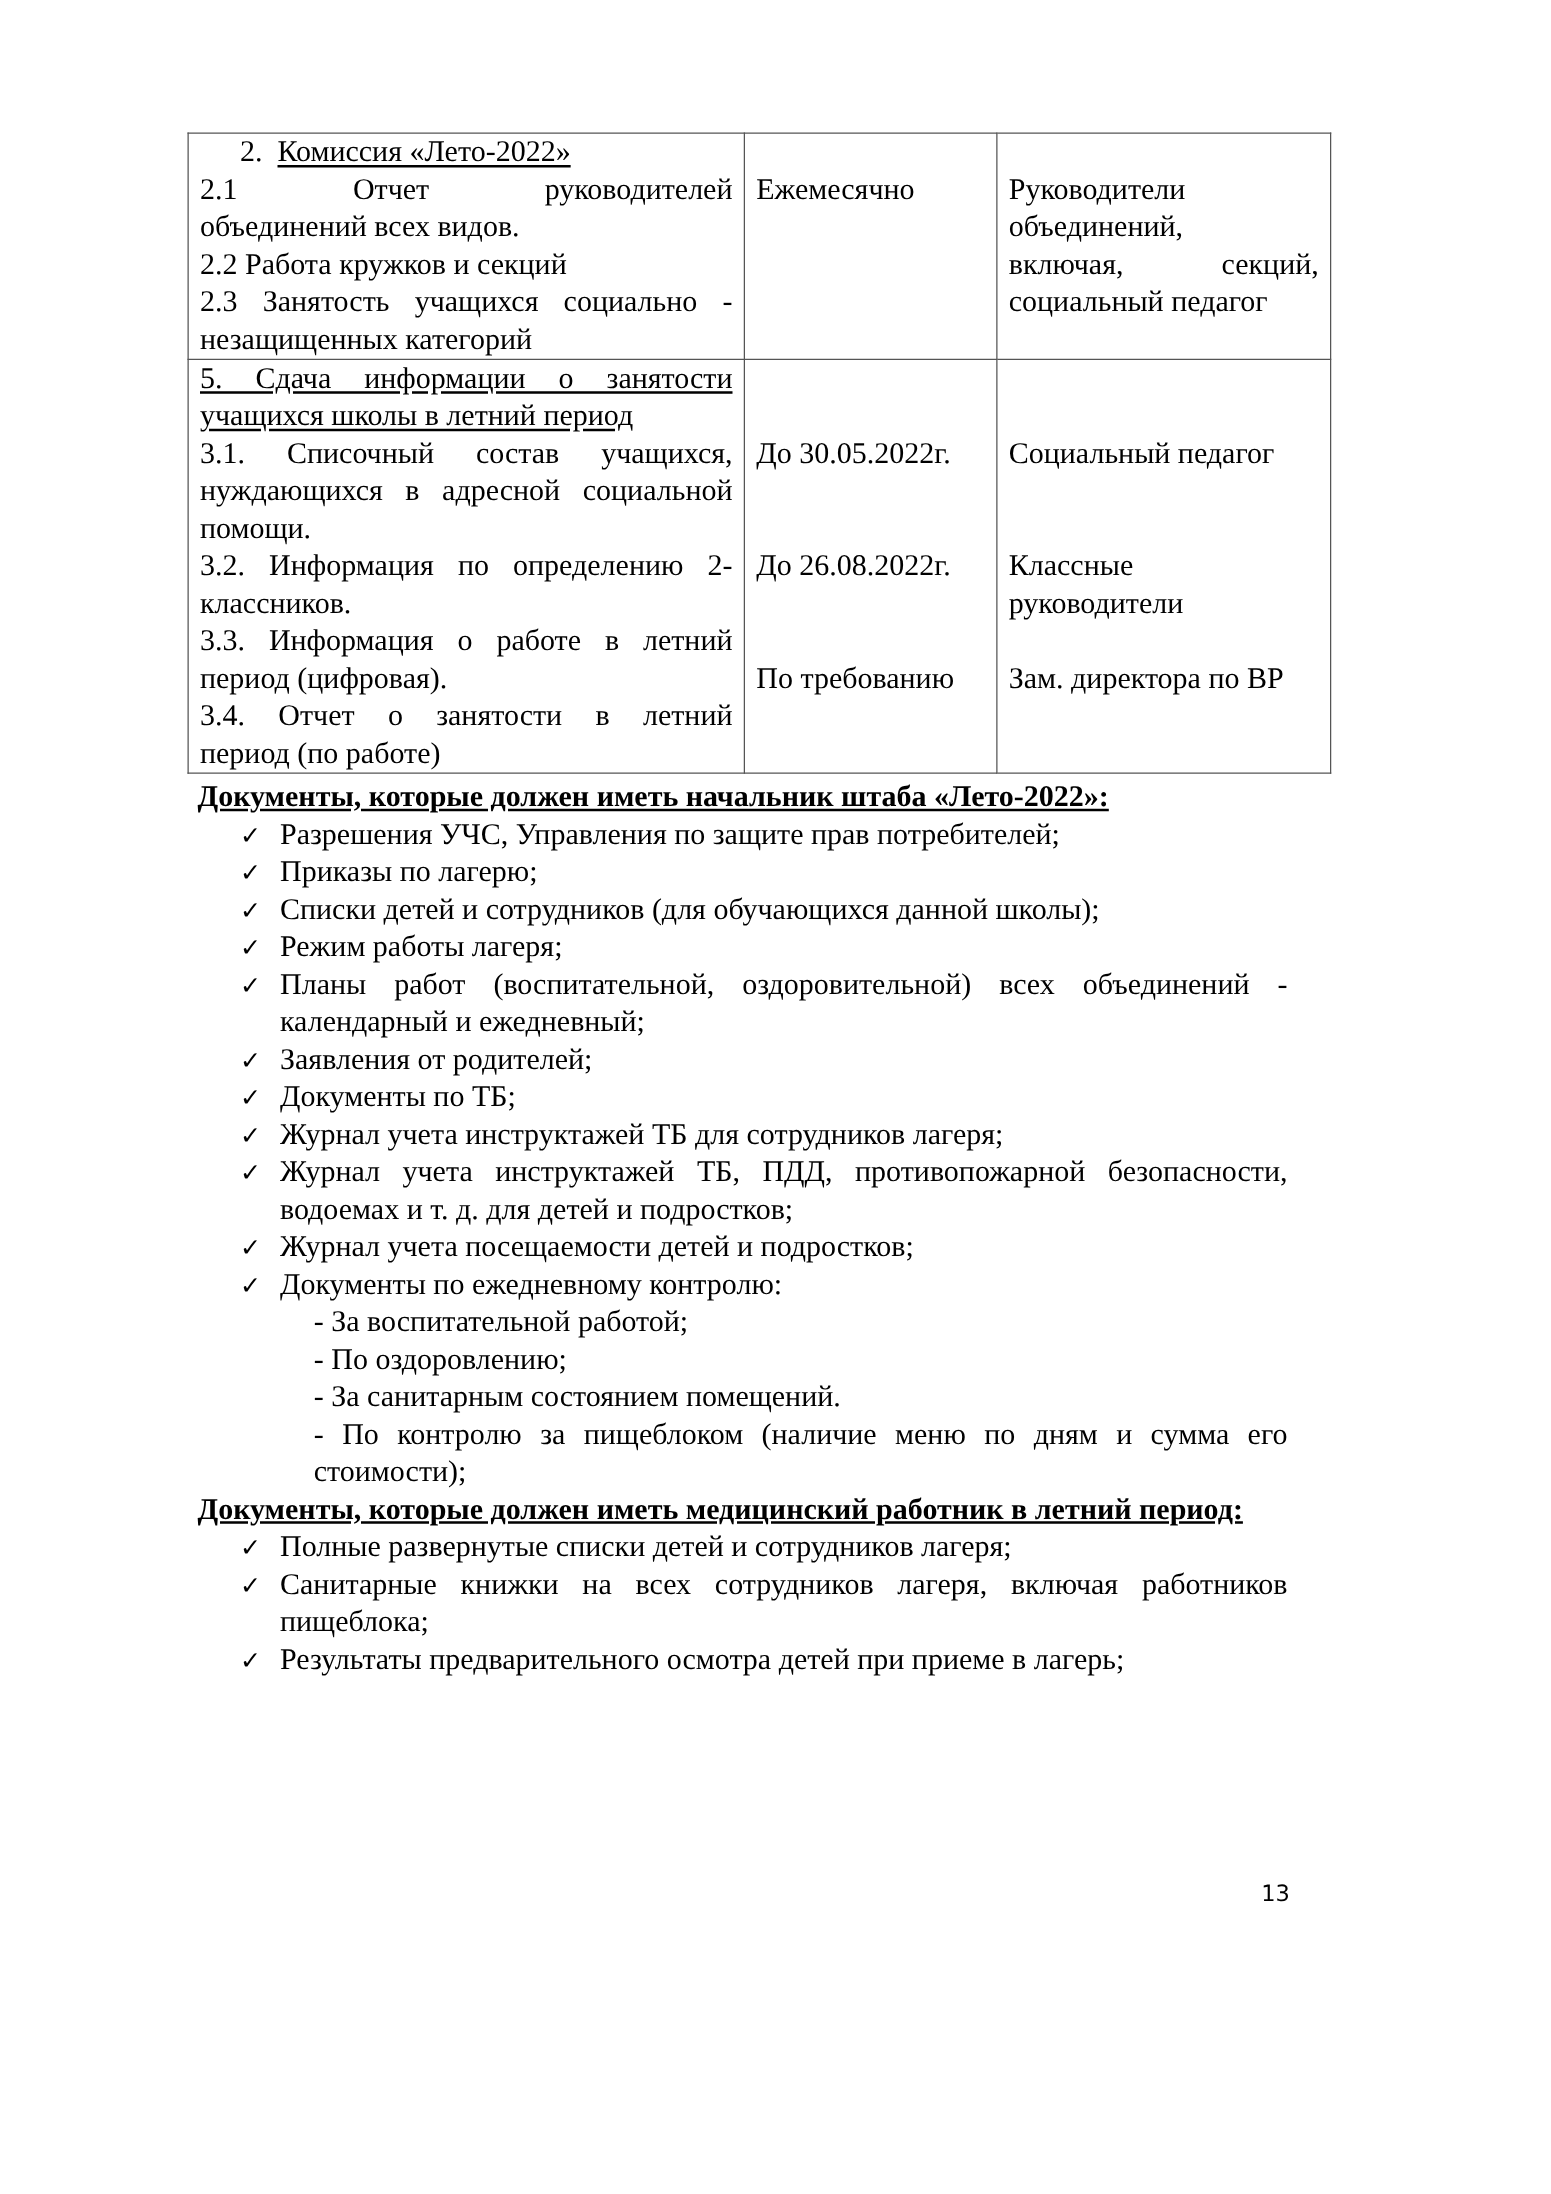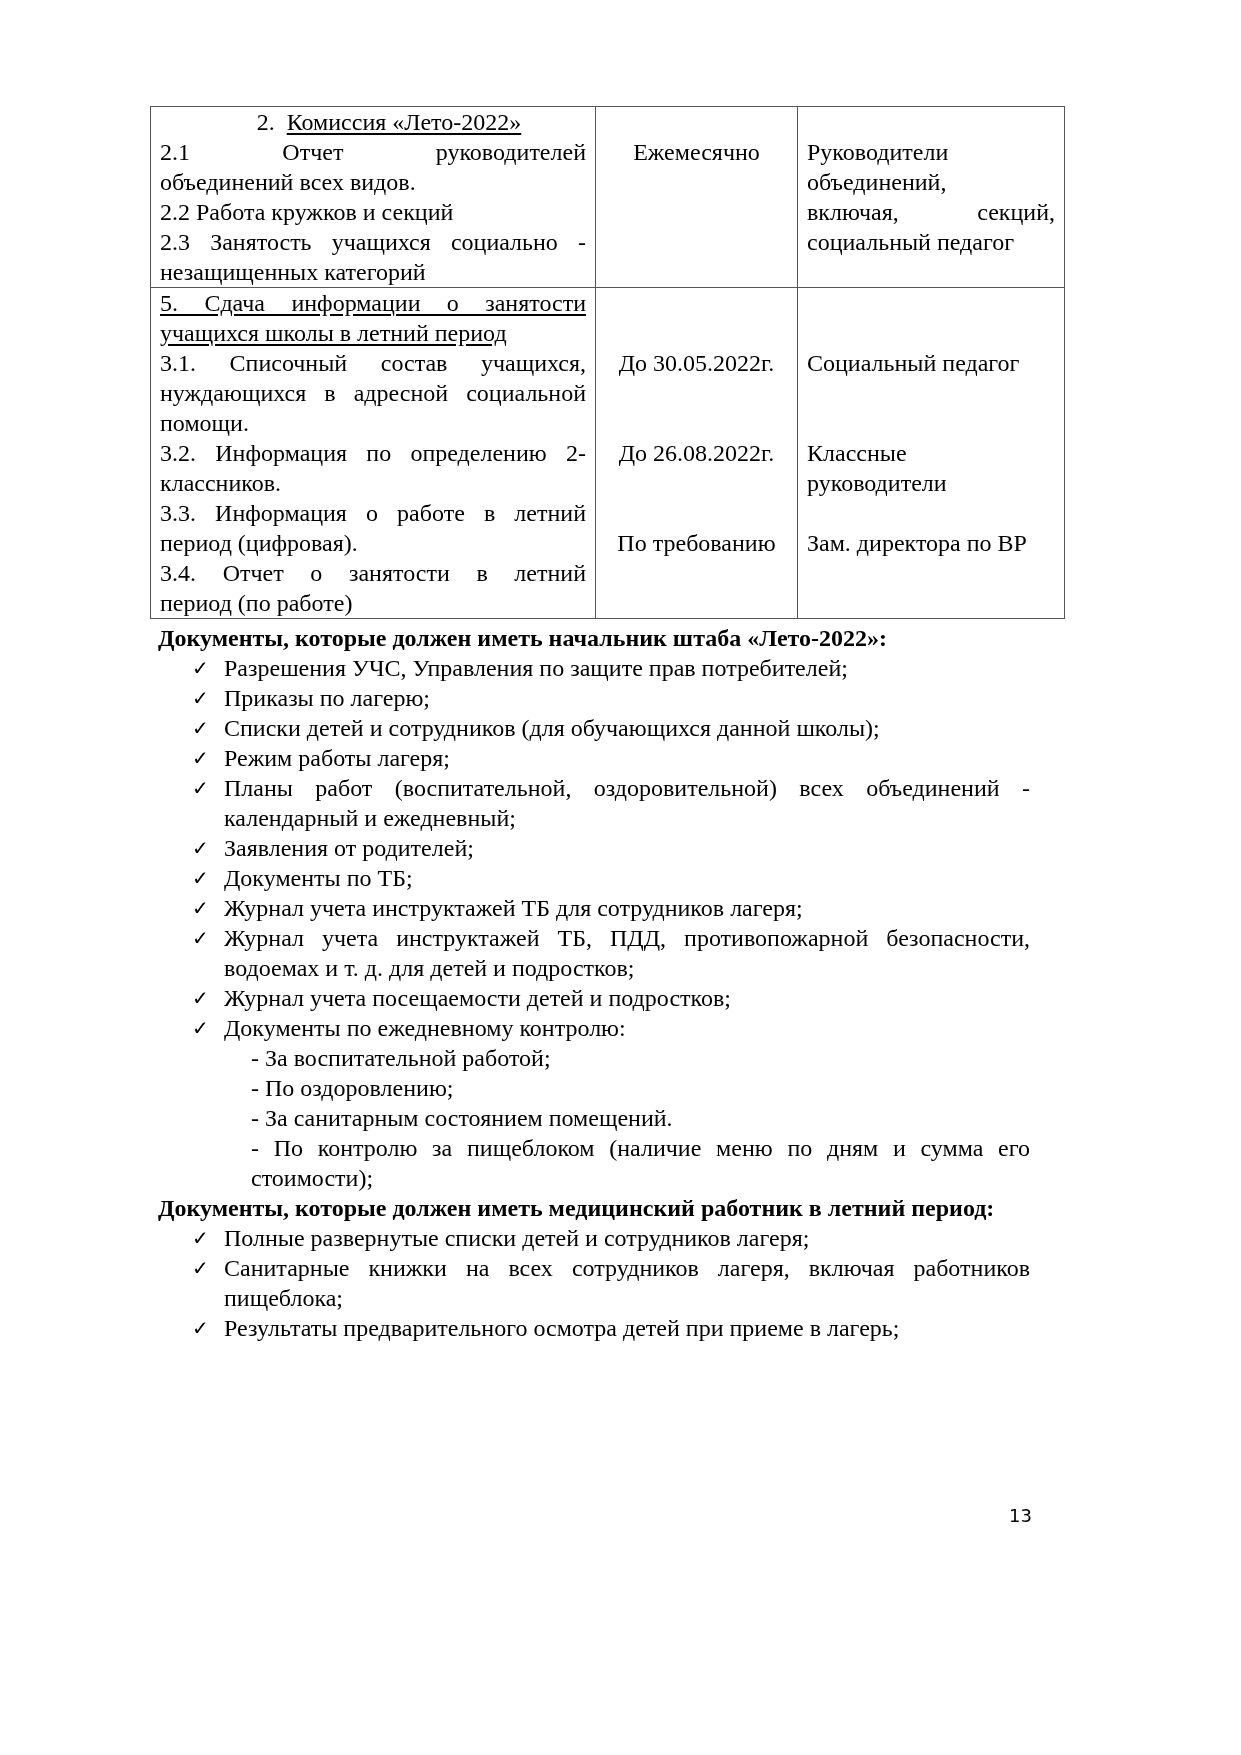--- a/index.html
+++ b/index.html
@@ -10,27 +10,27 @@
   
   .tbl { position: absolute; left: 150px; top: 106px; width: 914px;
          border-collapse: collapse; table-layout: fixed; font-size: 24px; line-height: 30px; }
   .tbl td { border: 1.5px solid #555; vertical-align: top; padding: 0 9px; }
   .tbl col.c1 { width: 445px; }
   .tbl col.c2 { width: 202px; }
   .tbl col.c3 { width: 267px; }
   .line { display: block; }
   .jline { display: block; text-align: justify; text-align-last: justify; }
   .u { text-decoration: underline; text-underline-offset: 3px; }
-  .center { text-align: center; }
-  .sec-head { padding-left: 32px; text-align: center; }
+  .center { }
+  .sec-head { padding-left: 32px; }
   .spacer { display: block; height: 30px; }
 
   
   .block { position: absolute; left: 158px; width: 872px; font-size: 24px; line-height: 30px; }
-  .heading { font-weight: bold; }
+  .heading { font-weight: bold; text-decoration: underline; }
   .heading.just2 { text-align: justify; text-align-last: left; }
   ul.checks { list-style: none; margin: 0; padding: 0; }
   ul.checks li { position: relative; padding-left: 66px; text-align: justify; }
   ul.checks li .mark { position: absolute; left: 34px; top: 0; font-family: "DejaVu Sans", sans-serif; font-size: 20px; }
   .sub { padding-left: 93px; text-align: justify; }
   .pagenum { position: absolute; left: 1009px; top: 1505px; font-family: "DejaVu Sans", "Liberation Sans", sans-serif; font-size: 18px; }
 </style>
 </head>
 <body>
 

